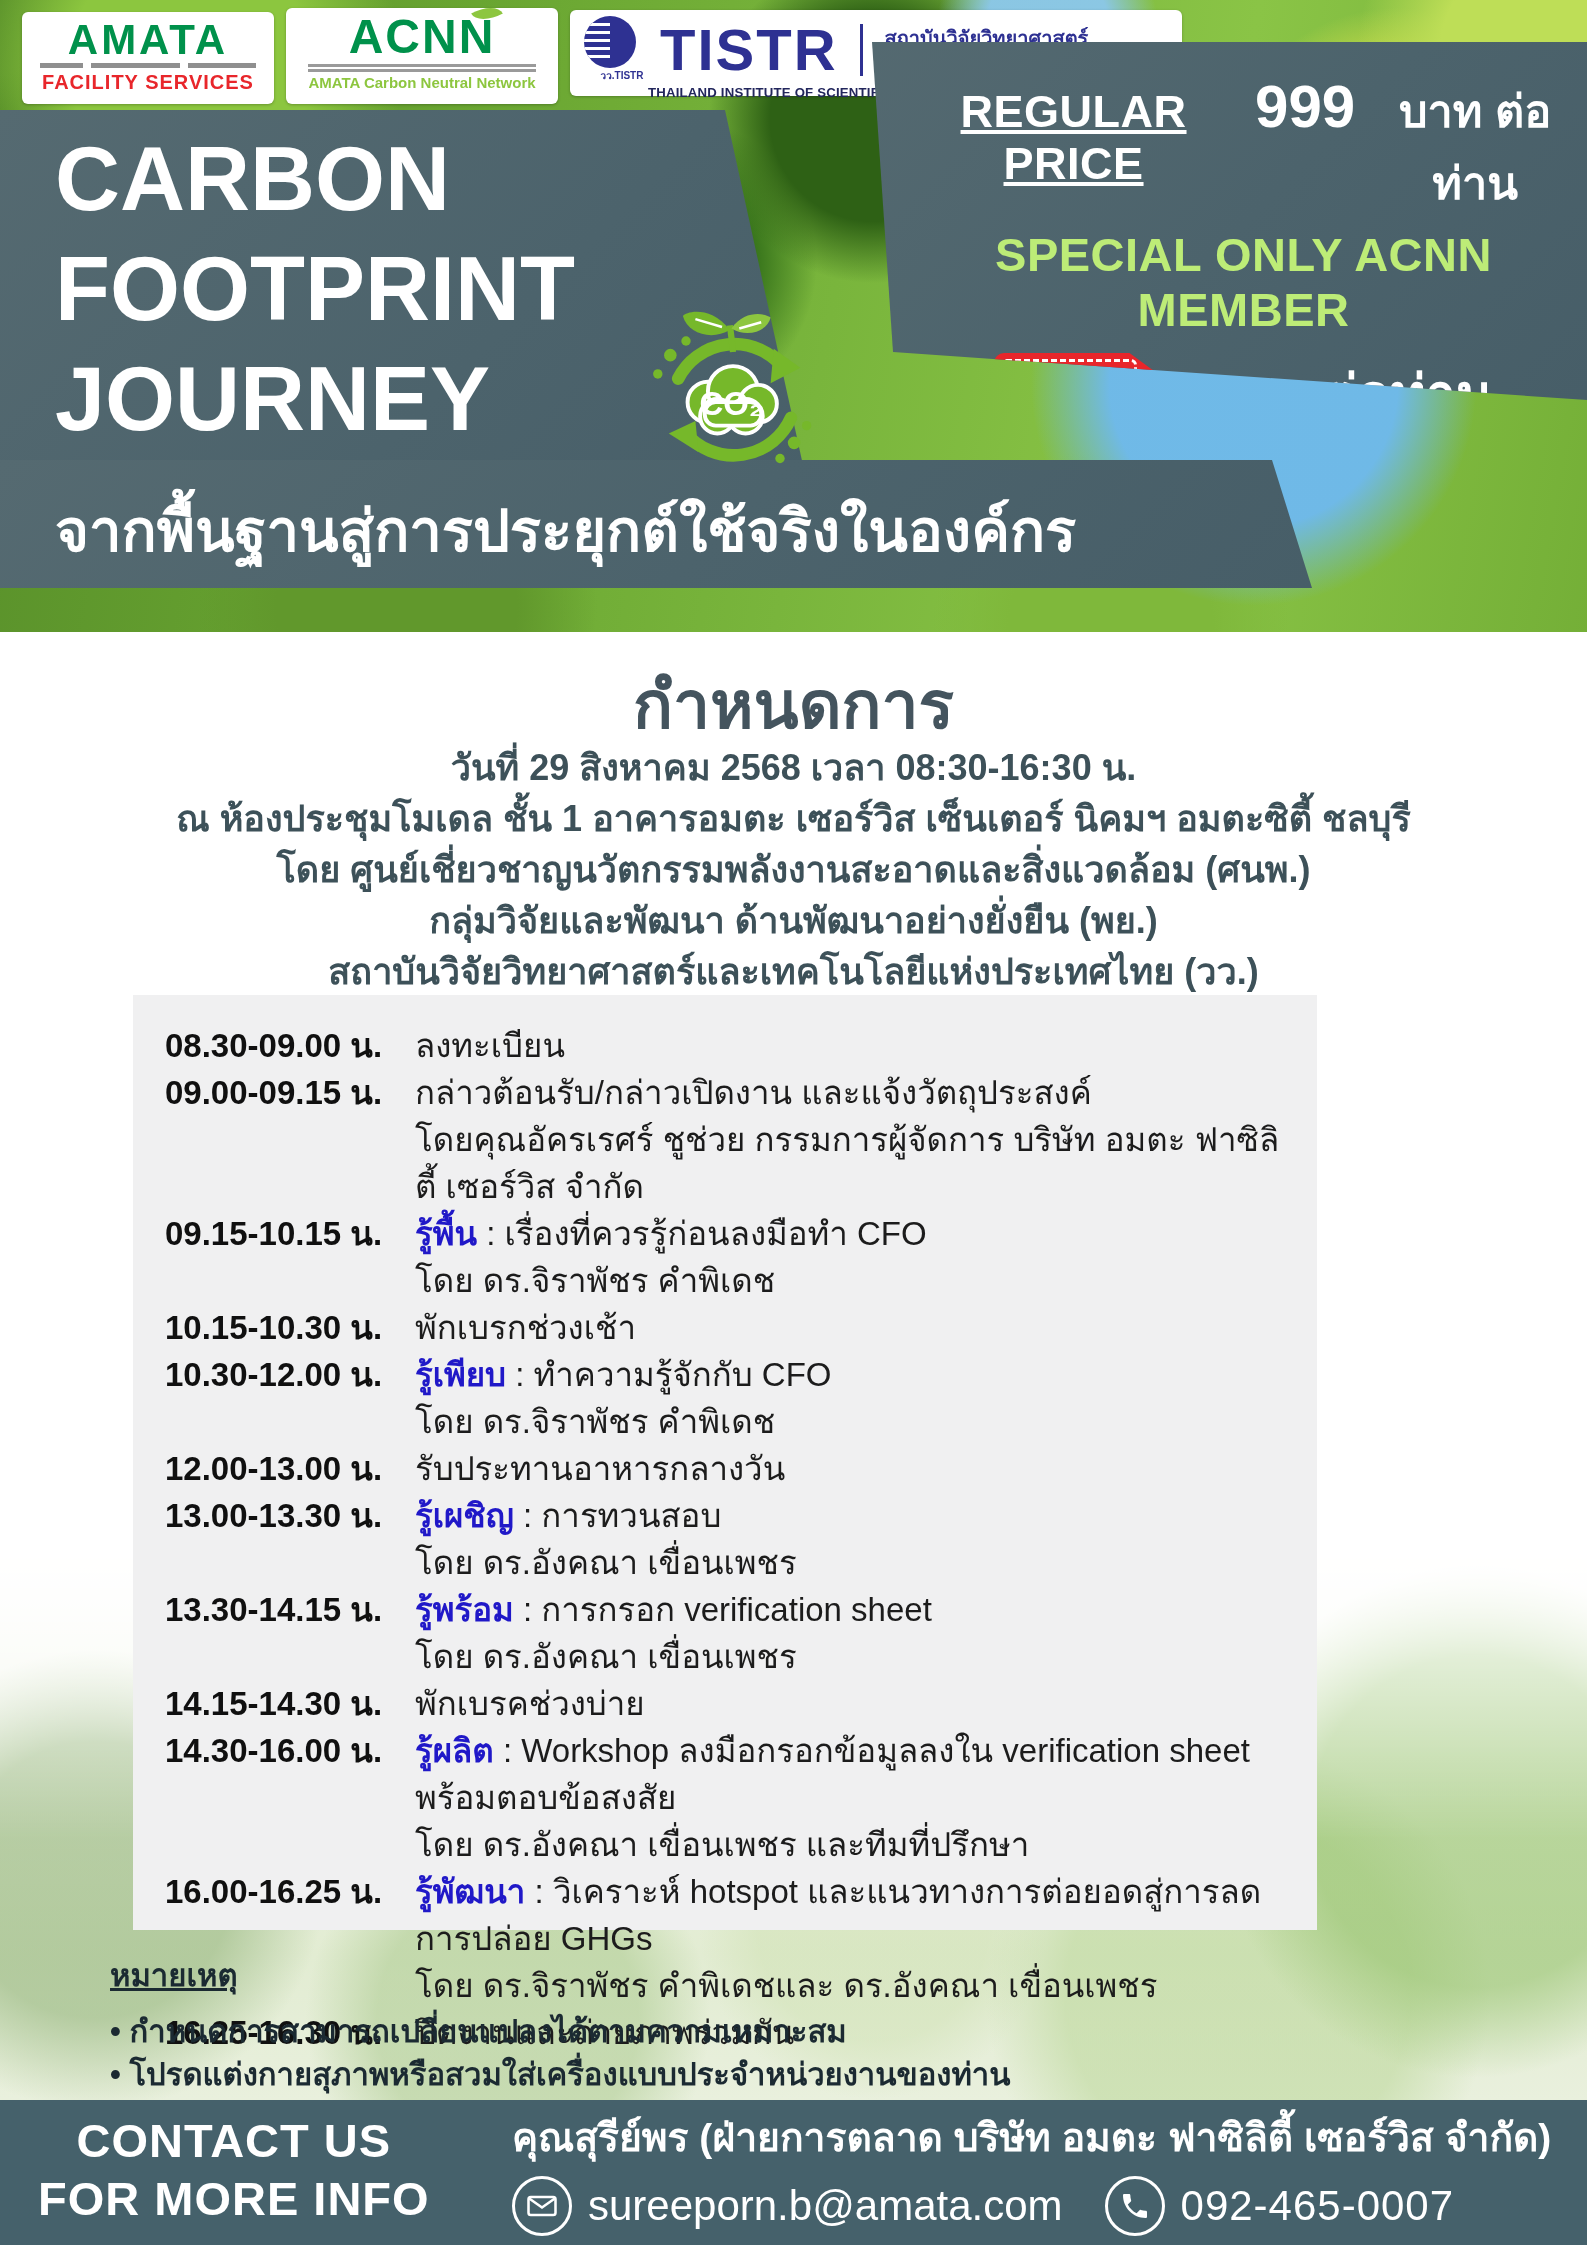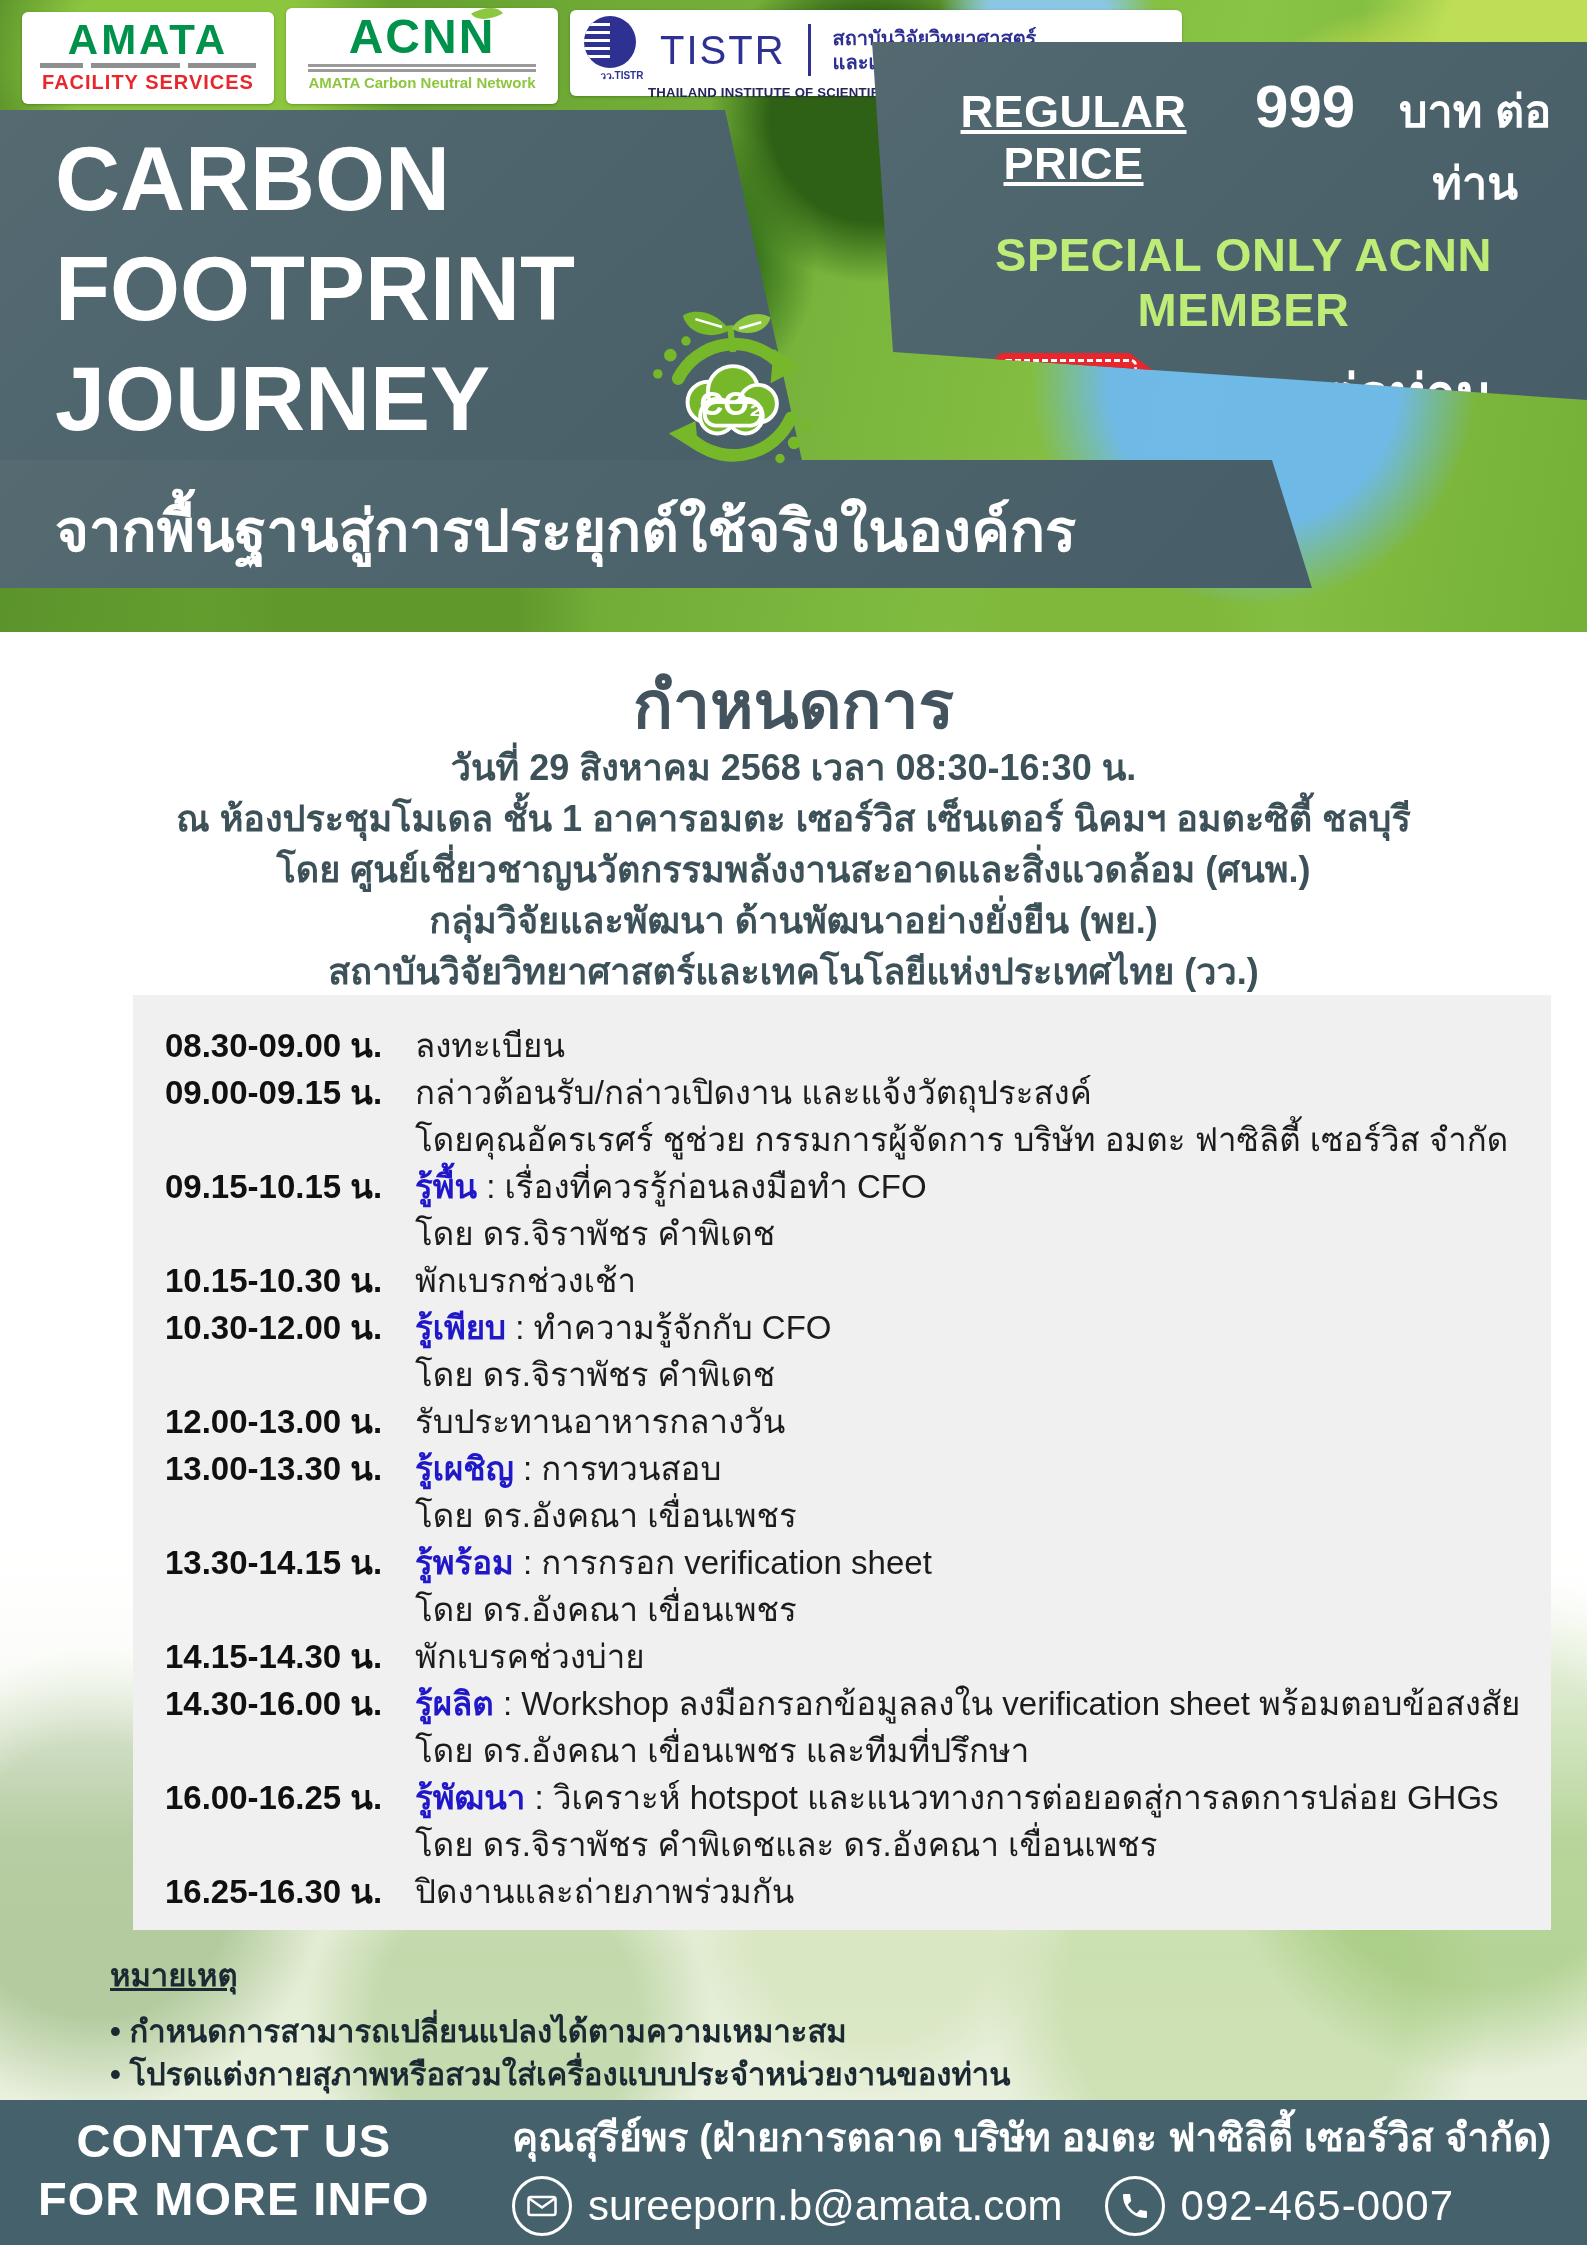--- a/index.html
+++ b/index.html
@@ -44,21 +44,21 @@
   .acnn-word{font-size:48px;font-weight:800;color:#00914b;letter-spacing:2px;line-height:50px;position:relative;display:inline-block;}
   .acnn-leaf{position:absolute;right:-6px;top:-6px;width:28px;height:15px;background:#8dc63f;border-radius:0 100% 0 100%;transform:rotate(-28deg);}
   .acnn-bars div{height:3px;background:#9a9a9a;margin:2px 22px;}
   .acnn-cap{font-size:15px;font-weight:700;color:#8dc63f;margin-top:2px;}
   .logo-tistr{left:570px;top:10px;width:612px;height:86px;padding:6px 12px 0 14px;box-sizing:border-box;}
   .tistr-top{display:flex;align-items:center;gap:12px;}
   .tistr-globe{width:52px;height:52px;border-radius:50%;background:#2e3192;position:relative;overflow:hidden;flex:none;}
   .tistr-globe::before{content:"";position:absolute;left:-8px;top:7px;width:34px;height:40px;
      background:repeating-linear-gradient(#fff 0 3px, transparent 3px 8px);}
   .tistr-mark{font-size:10px;font-weight:700;color:#2e3192;text-align:center;width:52px;margin-left:12px;}
-  .tistr-word{font-size:40px;font-weight:400;color:#2e3192;letter-spacing:2px;line-height:44px;}
+  .tistr-word{font-size:58px;font-weight:700;color:#2e3192;letter-spacing:2px;line-height:44px;}
   .tistr-div{width:3px;height:52px;background:#2e3192;margin:0 10px;}
   .tistr-thai{font-size:20px;font-weight:700;color:#2e3192;line-height:24px;}
   .tistr-eng{font-size:13.2px;font-weight:700;color:#22265c;margin-top:2px;margin-left:64px;letter-spacing:.2px;}
 
   
   .slate{background:linear-gradient(135deg,#556a71 0%,#4c636c 55%,#475e68 100%);}
   .title-block{left:0;top:110px;width:830px;height:478px;
     clip-path:polygon(0 0,725px 0,830px 478px,0 478px);}
   .subtitle-band{left:0;top:460px;width:1312px;height:128px;
     clip-path:polygon(0 0,1272px 0,1312px 128px,0 128px);}
@@ -85,21 +85,21 @@
   .punit2{font-size:54px;font-weight:800;}
   .psmall{font-size:30px;font-weight:700;text-align:right;padding-right:70px;line-height:40px;}
   .psmall.first{margin-top:10px;}
 
   
   .co2-badge{left:633px;top:305px;width:200px;height:188px;}
 
   
   .agenda-heading{left:0;top:652px;width:1587px;text-align:center;font-size:66px;font-weight:800;color:#44545e;}
   .agenda-intro{left:0;top:742px;width:1587px;text-align:center;font-size:36px;font-weight:700;color:#3d5159;line-height:51px;}
-  .schedule-panel{left:133px;top:995px;width:1418px;height:935px;background:#f0f0f1;
+  .schedule-panel{left:133px;top:995px;width:1184px;height:935px;background:#f0f0f1;
     box-sizing:border-box;padding:27px 26px 0 32px;font-size:33px;color:#1c1c1c;}
   .srow{display:flex;}
   .stime{width:250px;flex:none;font-weight:700;color:#101010;line-height:47px;}
   .scontent{flex:1;}
   .sline{line-height:47px;white-space:pre-wrap;}
   .skeyword{color:#2018c8;font-weight:700;}
   .sby{line-height:47px;}
 
   
   .notes{left:110px;top:1950px;color:#1b2a32;}

